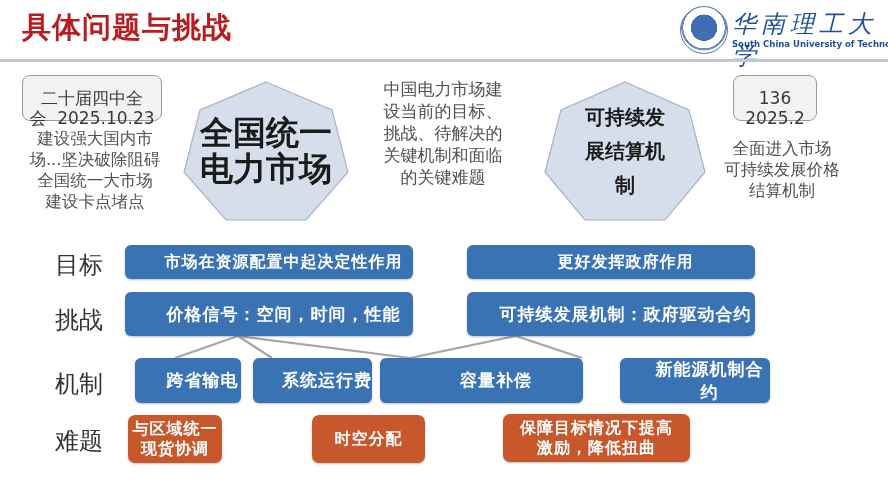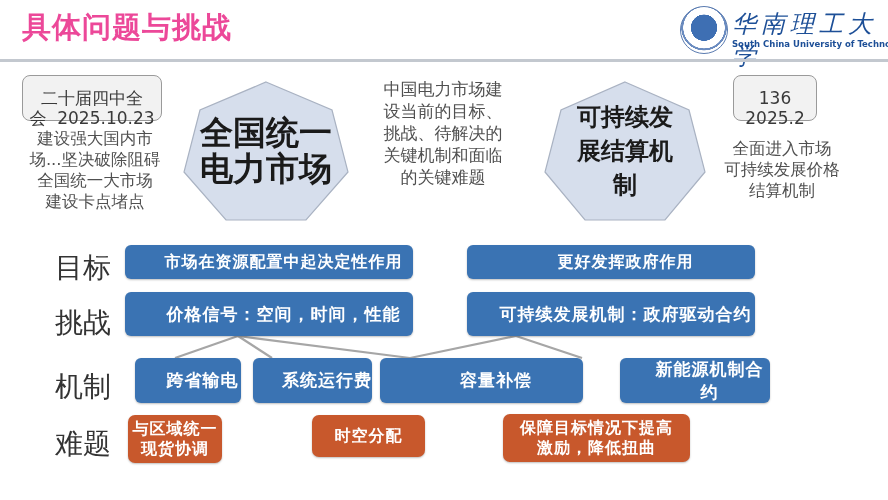--- a/index.html
+++ b/index.html
@@ -1,34 +1,34 @@
 <!DOCTYPE html>
 <html><head>
 <meta charset="utf-8">
 <style>
   html, body { margin:0; padding:0; }
   body { width:888px; height:500px; background:#ffffff; position:relative; overflow:hidden;
          font-family:"DejaVu Sans","Liberation Sans",sans-serif; }
   .abs { position:absolute; }
-  .title { left:22px; top:8px; font-size:29px; font-weight:bold; color:#ec4899; letter-spacing:1px; }
+  .title { left:22px; top:8px; font-size:29px; font-weight:bold; color:#b91c1c; letter-spacing:1px; }
   .sep { left:0; top:59px; width:888px; height:3px; background:#c3c8cf; }
   .logo { left:680px; top:6px; width:205px; height:50px; }
   .seal { position:absolute; left:0; top:0; width:46px; height:46px; border-radius:50%;
           background:radial-gradient(circle at 50% 45%, #3e6fb3 0 38%, #ffffff 39% 60%, #6b8cc0 61% 66%, #ffffff 67% 100%);
           border:1px solid #5a7bb0; }
   .logo-cn { position:absolute; left:52px; top:2px; font-family:"DejaVu Serif",serif; font-size:24px; color:#1d4f97; letter-spacing:5px; font-style:italic; }
   .logo-en { position:absolute; left:52px; top:33px; font-size:8.5px; color:#1d4f97; font-weight:bold; white-space:nowrap; }
   .datebox { border:1px solid #9a9a9a; border-radius:8px; background:#f2f2f2; color:#3a3a3a;
              font-size:17px; line-height:20px; text-align:center; box-sizing:border-box; padding-top:12px; }
   .note { color:#505050; font-size:16.5px; line-height:21px; text-align:center; }
   .hept { }
   .hept svg { position:absolute; left:0; top:0; }
   .hept .txt { position:absolute; left:0; top:0; width:100%; height:100%; display:flex; align-items:center; justify-content:center;
                text-align:center; font-weight:bold; color:#1a1a1a; font-size:33px; line-height:36px; }
-  .rowlabel { left:55px; font-size:28px; color:#333; }
+  .rowlabel { left:55px; font-size:24px; color:#333; }
   .bbox { background:#3a73b3; color:#fff; border-radius:6px; font-weight:bold; font-size:16px;
           display:flex; align-items:center; justify-content:center; text-align:center; box-sizing:border-box;
           box-shadow:0 1px 2px rgba(0,0,0,0.25); letter-spacing:1px;padding-left:29px; }
   .obox { background:#c8582c; color:#fff; border-radius:7px; font-weight:bold; font-size:16px; line-height:20px;
           display:flex; align-items:center; justify-content:center; text-align:center; box-sizing:border-box; padding:0 4px;
           box-shadow:0 1px 2px rgba(0,0,0,0.25); letter-spacing:1px; }
   .lines { left:0; top:0; }
 </style>
 </head>
 <body>
@@ -69,21 +69,21 @@
   <div>设当前的目标、</div>
   <div>挑战、待解决的</div>
   <div>关键机制和面临</div>
   <div>的关键难题</div>
 </div>
 
 <div class="abs hept" style="left:543px;top:80px;width:164px;height:142px;">
   <svg width="164" height="142" viewBox="0 0 164 142">
     <polygon points="82,2 146,30 162,92 122,140 42,140 2,92 18,30" fill="#d6deec" stroke="#a9b2c2" stroke-width="1.2"></polygon>
   </svg>
-  <div class="txt" style="font-size:24px;line-height:34px;">
+  <div class="txt" style="font-size:20px;line-height:34px;">
     <div>
       <div>可持续发</div>
       <div>展结算机</div>
       <div>制</div>
     </div>
   </div>
 </div>
 
 <div class="abs datebox" style="left:733px;top:75px;width:84px;height:46px;">
   <div>136</div>
@@ -120,21 +120,21 @@
 <div class="abs bbox" style="left:253px;top:358px;width:119px;height:45px;font-size:17px;">系统运行费</div>
 <div class="abs bbox" style="left:380px;top:358px;width:203px;height:45px;font-size:17px;">容量补偿</div>
 <div class="abs bbox" style="left:620px;top:358px;width:150px;height:45px;font-size:17px;">新能源机制合约</div>
 
 <div class="abs obox" style="left:128px;top:415px;width:94px;height:48px;">
   <div>
       <div>与区域统一</div>
       <div>现货协调</div>
     </div>
 </div>
-<div class="abs obox" style="left:312px;top:415px;width:113px;height:42px;">
+<div class="abs obox" style="left:312px;top:415px;width:113px;height:48px;">
   <div>时空分配</div>
 </div>
 <div class="abs obox" style="left:503px;top:414px;width:187px;height:48px;">
   <div>
       <div>保障目标情况下提高</div>
       <div>激励，降低扭曲</div>
     </div>
 </div>
 
 </body></html>

